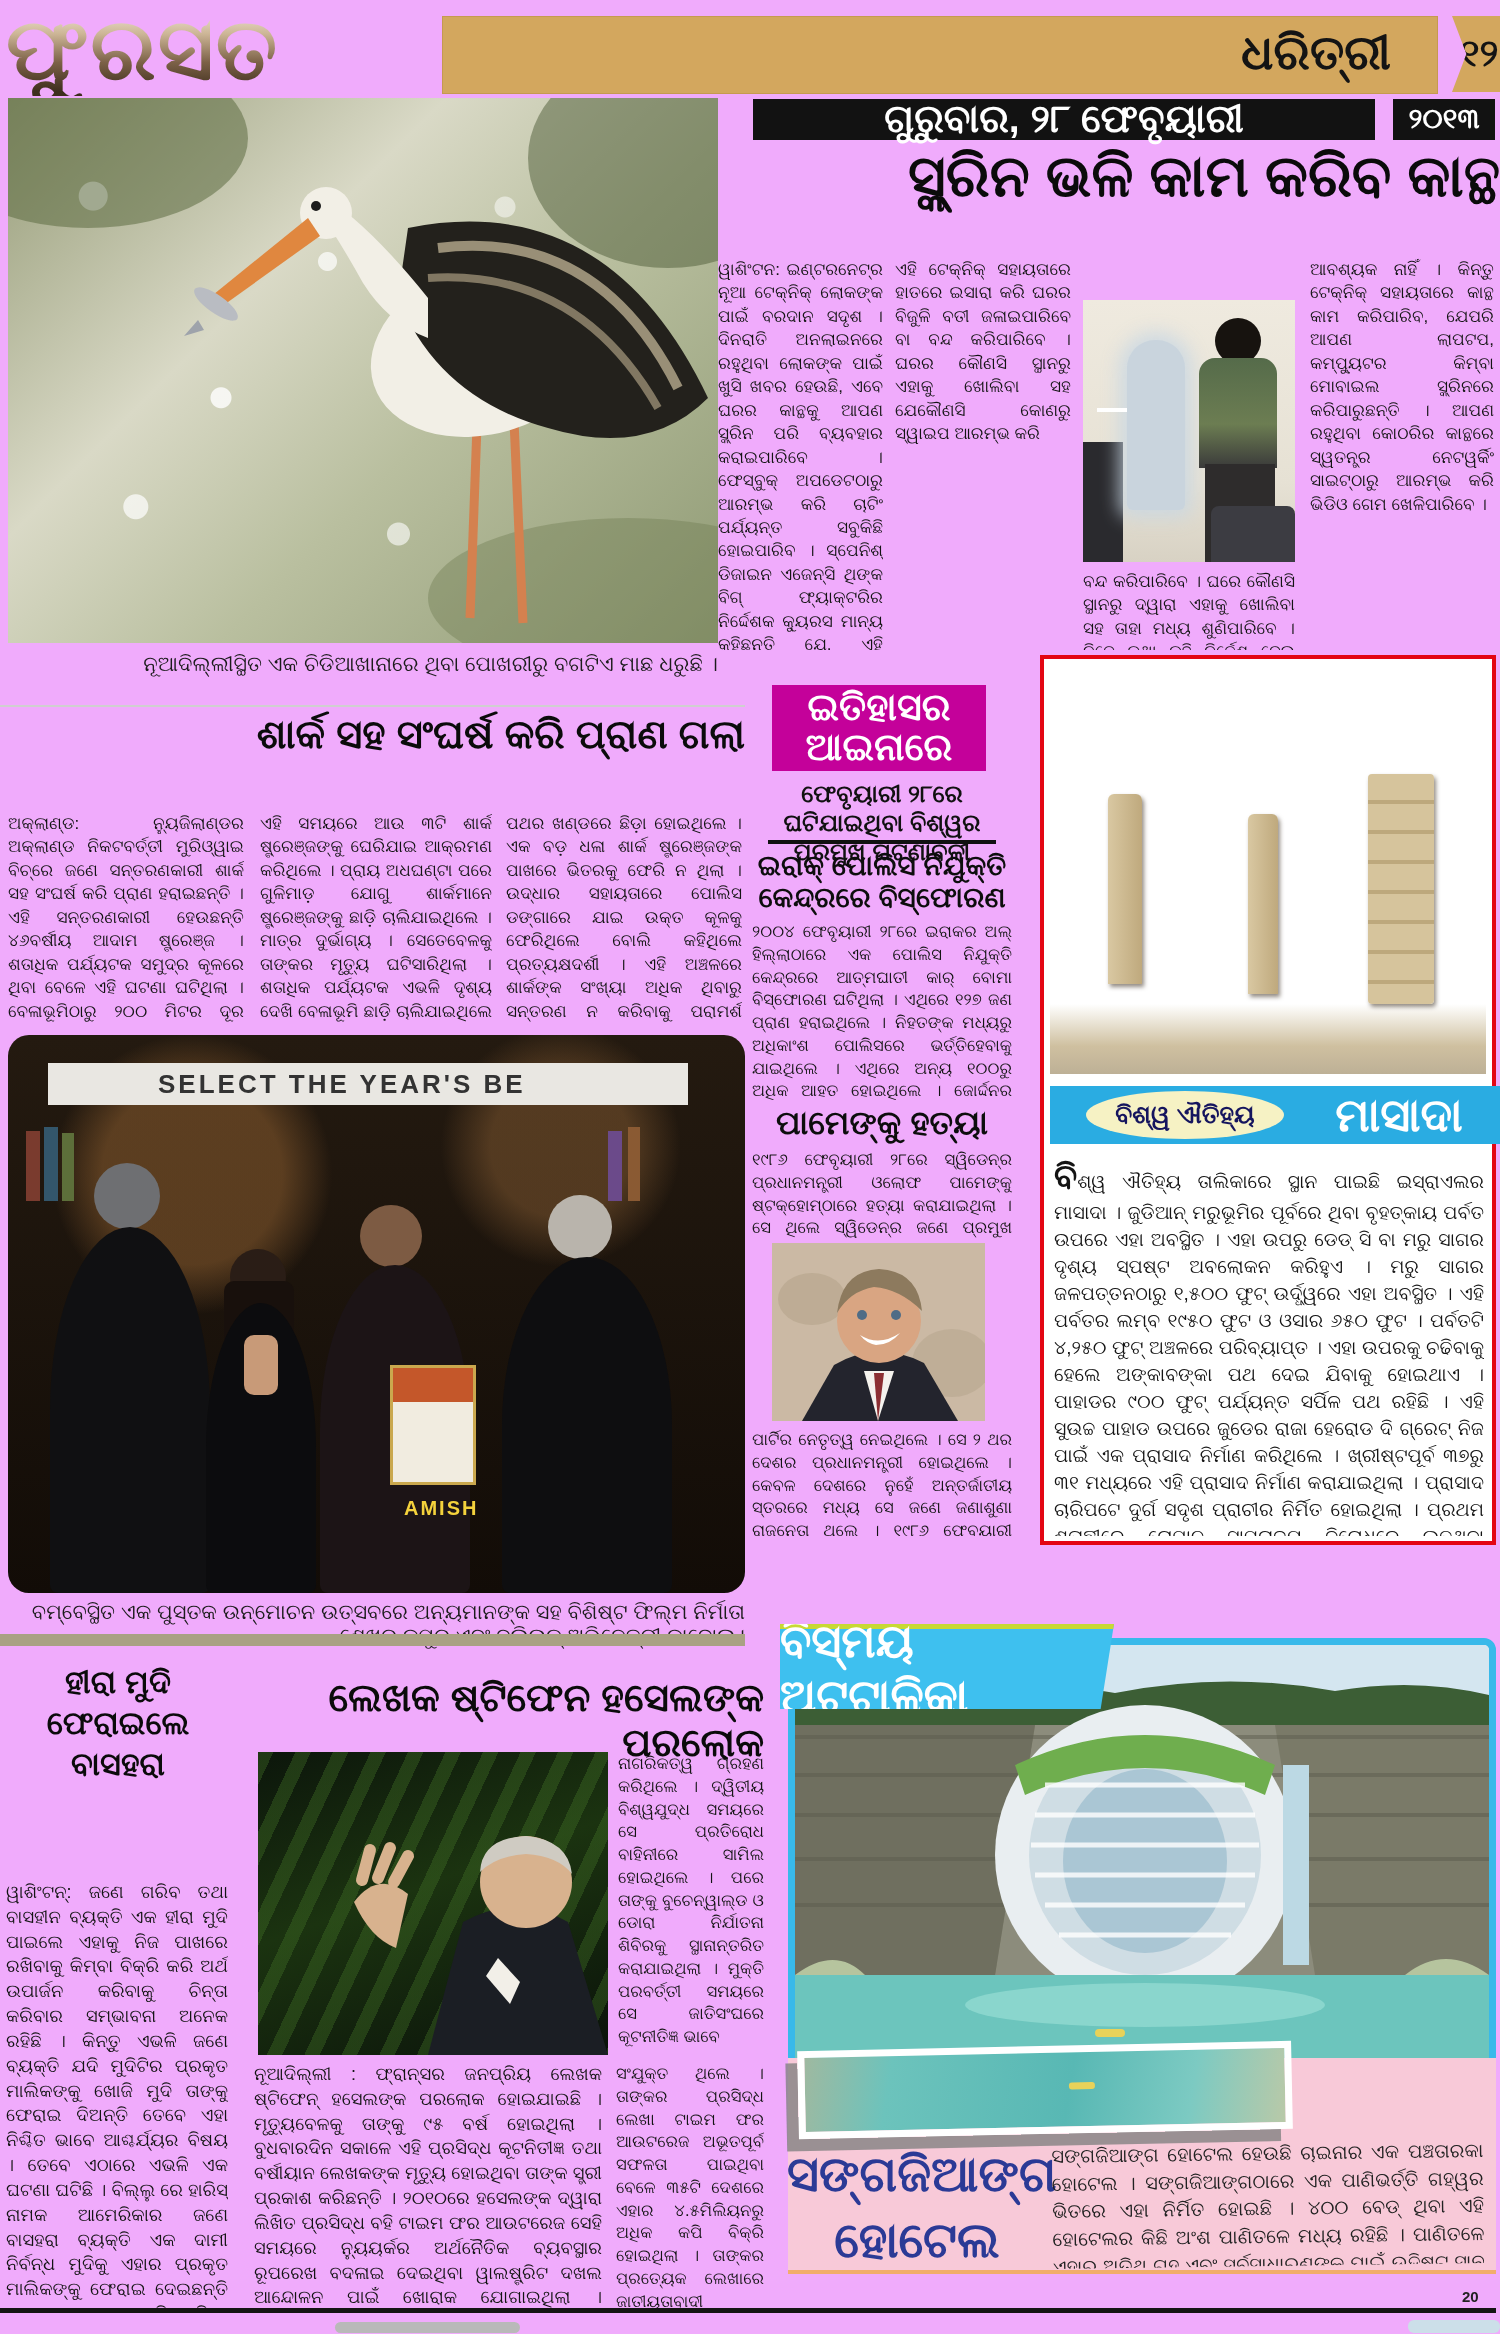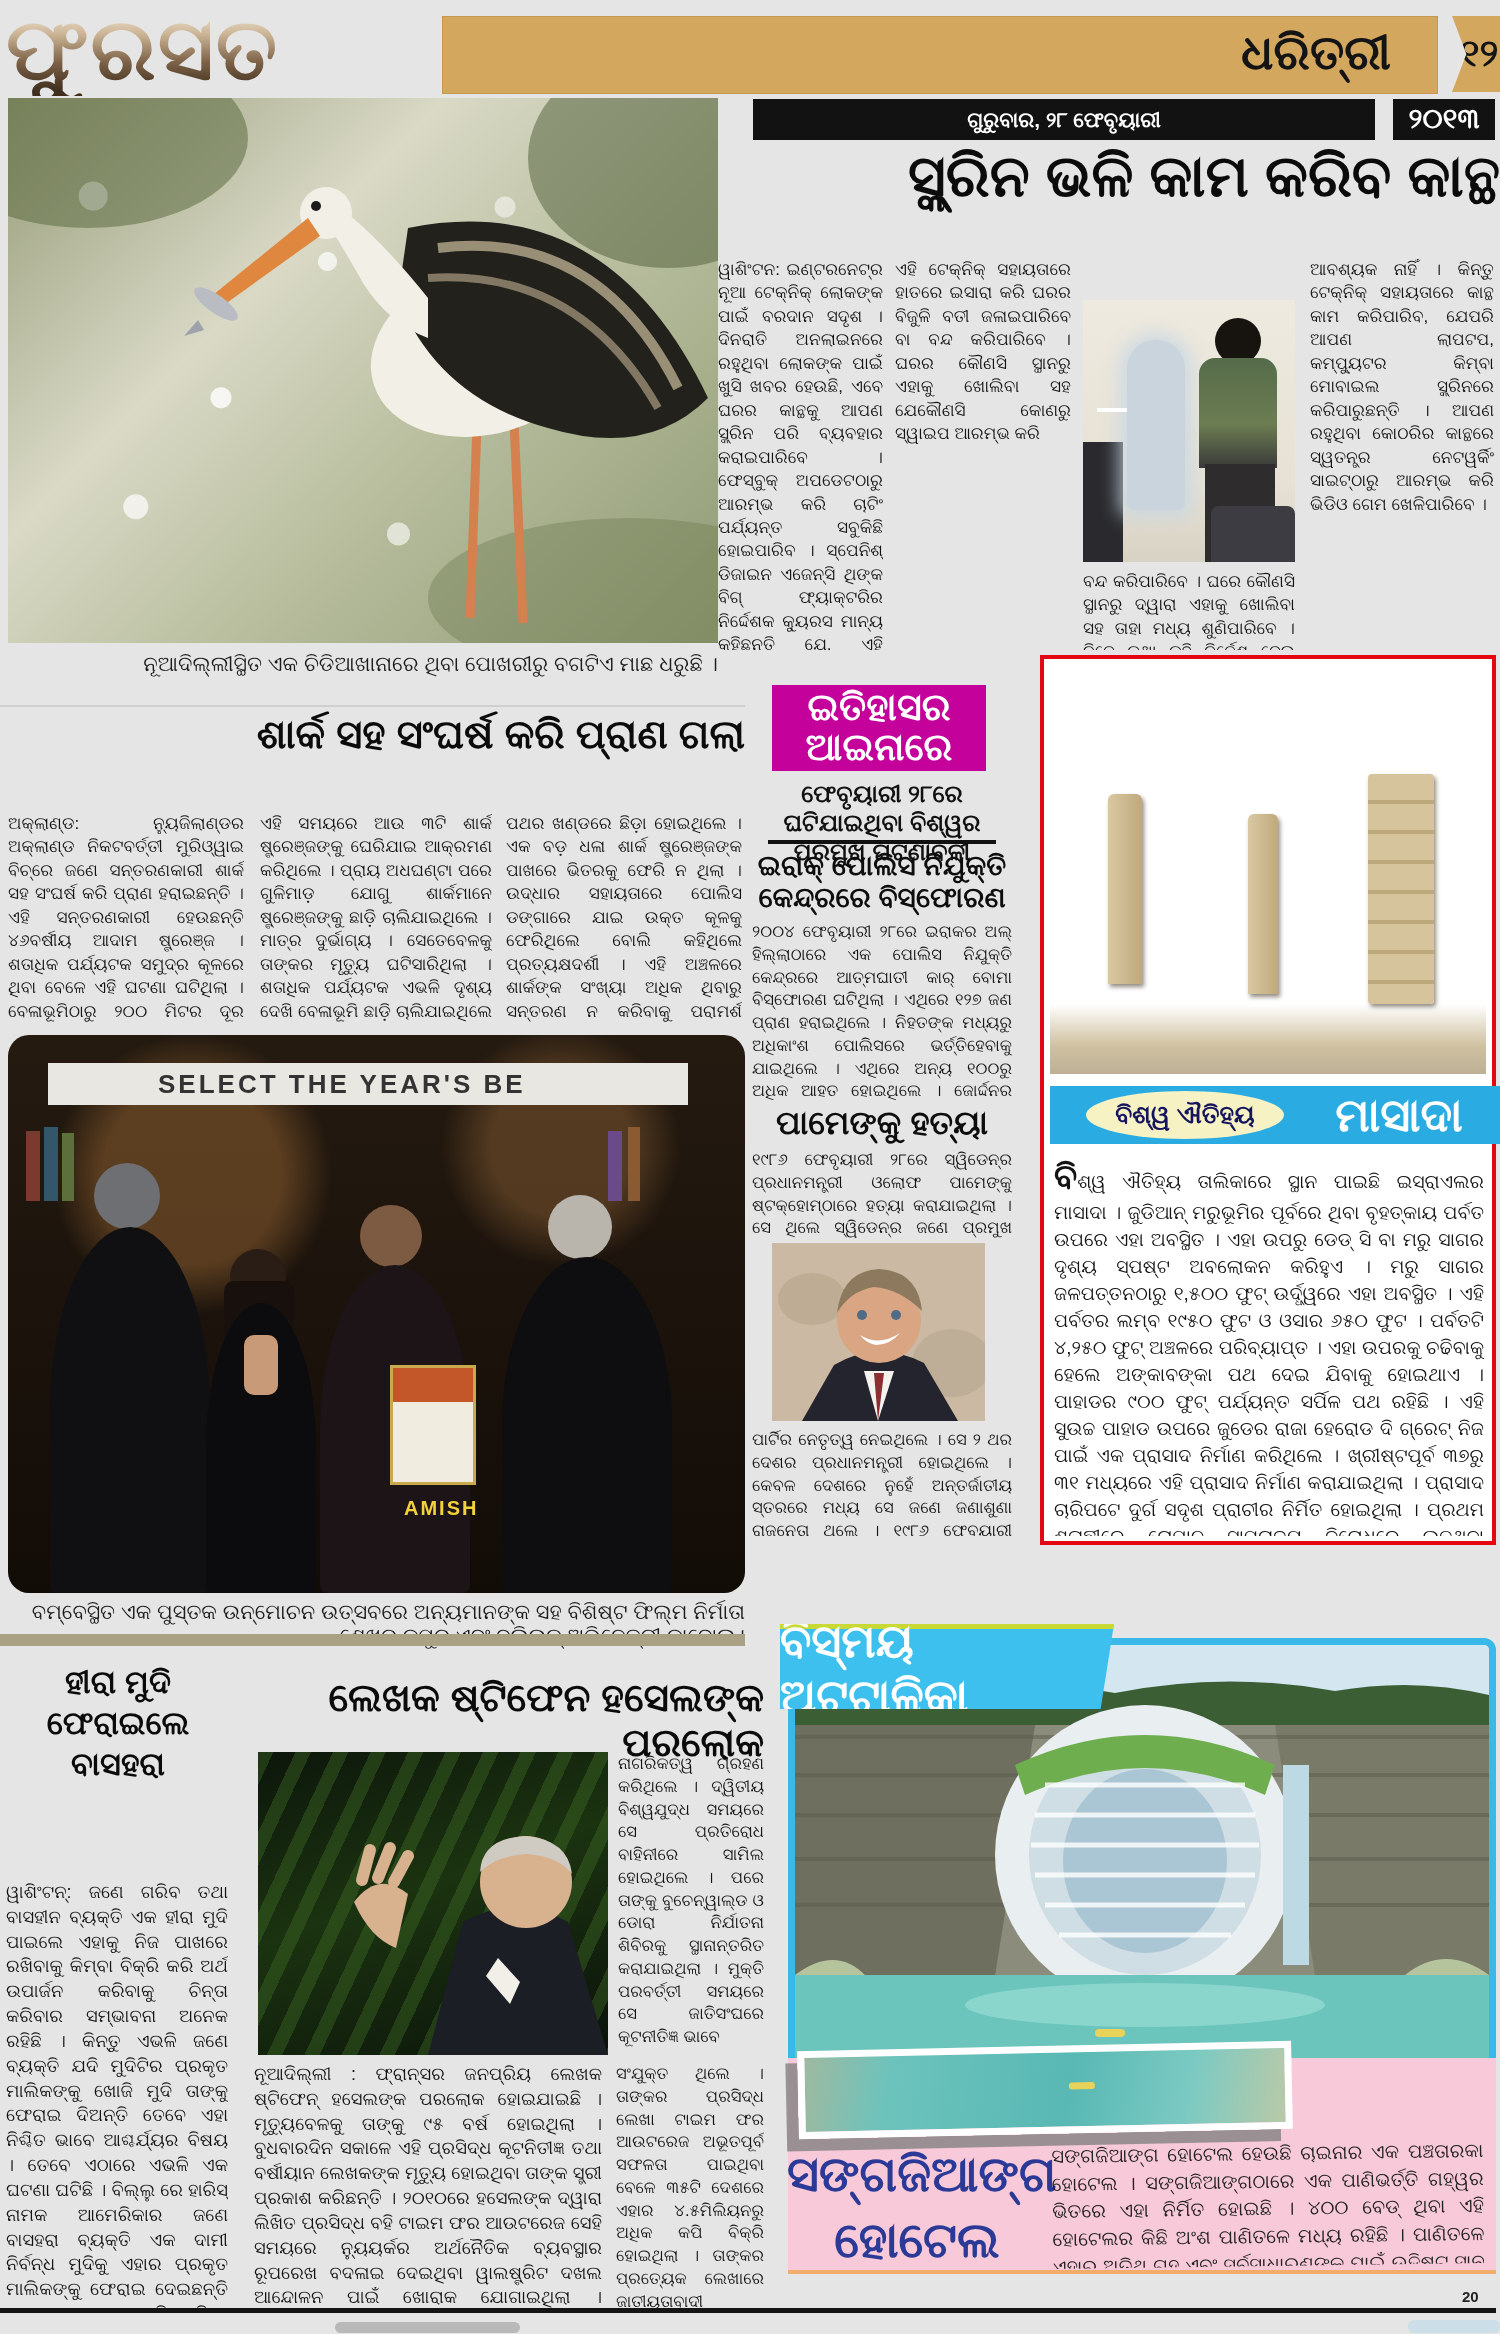--- a/index.html
+++ b/index.html
@@ -1,34 +1,34 @@
 <!DOCTYPE html>
 <html><head>
 <meta charset="utf-8">
 <style>
   html,body{margin:0;padding:0;background:#ffffff;}
   body{font-family:"Liberation Sans","DejaVu Sans",sans-serif;}
-  #page{position:relative;width:1500px;height:2334px;background:#e5e5e5;overflow:hidden;}
+  #page{position:relative;width:1500px;height:2334px;background:#f0abfc;overflow:hidden;}
   .abs{position:absolute;}
   .photo{position:absolute;overflow:hidden;}
   .bodytext{position:absolute;font-size:17px;line-height:1.38;text-align:justify;color:#141414;overflow:hidden;}
   .center{text-align:right;}
 
   
   .logo{left:6px;top:0px;width:430px;height:96px;font-size:86px;font-weight:bold;
         background:linear-gradient(180deg,#f8f1e4 5%,#cdb697 35%,#7c6147 65%,#3f2e1e 95%);
         -webkit-background-clip:text;background-clip:text;color:transparent;
         text-shadow:none;letter-spacing:2px;}
   .goldbar{left:442px;top:16px;width:994px;height:76px;background:#d3a75e;border:1px solid #c59a50;}
   .brand{position:absolute;right:46px;top:8px;font-size:48px;font-weight:bold;color:#141414;}
   .pagebox{left:1452px;top:16px;width:48px;height:76px;background:#d3a75e;
            clip-path:polygon(0 0,100% 0,100% 100%,0 100%,30% 50%);
            display:flex;align-items:center;justify-content:center;font-size:38px;font-weight:bold;color:#141414;padding-left:6px;box-sizing:border-box;}
   .datebar{left:753px;top:99px;width:622px;height:41px;background:#121212;color:#fff;
-           display:flex;align-items:center;justify-content:center;font-size:21px;font-weight:bold;}
+           display:flex;align-items:center;justify-content:center;font-size:39px;font-weight:bold;}
   .yearbox{left:1393px;top:99px;width:102px;height:41px;background:#121212;color:#fff;
            display:flex;align-items:center;justify-content:center;font-size:28px;font-weight:bold;}
 
   
   .birdphoto{left:8px;top:98px;width:710px;height:545px;
       background:
         radial-gradient(circle at 12% 18%, rgba(255,255,255,.85) 0 14px, rgba(255,255,255,0) 15px),
         radial-gradient(circle at 30% 55%, rgba(255,255,255,.8) 0 10px, rgba(255,255,255,0) 11px),
         radial-gradient(circle at 18% 75%, rgba(255,255,255,.7) 0 12px, rgba(255,255,255,0) 13px),
         radial-gradient(circle at 45% 30%, rgba(255,255,255,.7) 0 9px, rgba(255,255,255,0) 10px),

